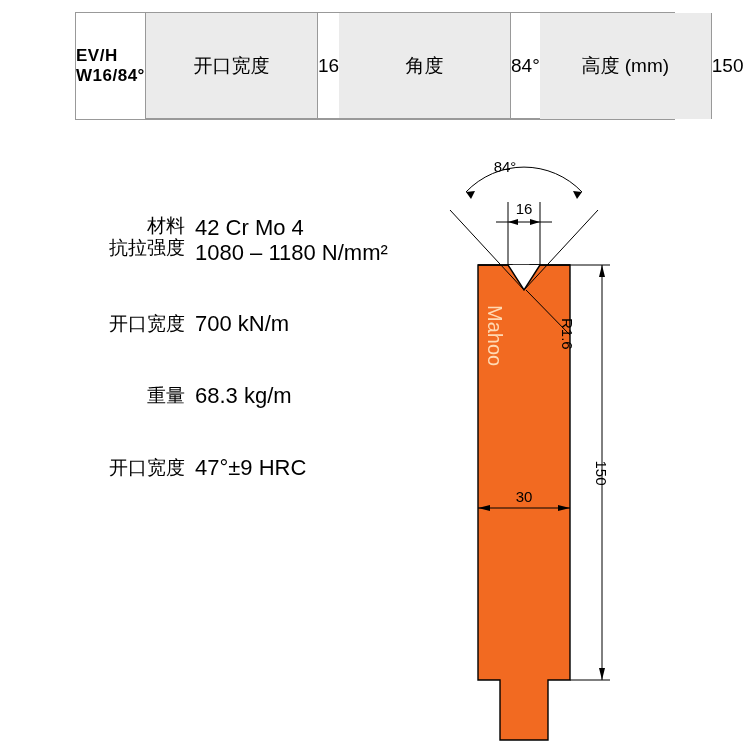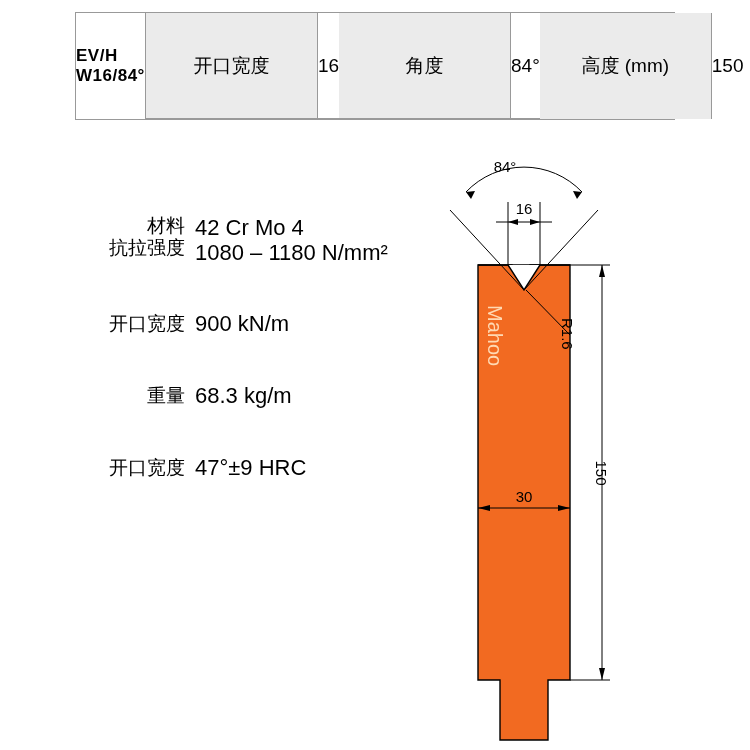--- a/index.html
+++ b/index.html
@@ -114,21 +114,21 @@
 
 <div class="props">
   <div class="prop two">
     <div class="lbl">材料
 抗拉强度</div>
     <div class="val">42 Cr Mo 4
 1080 – 1180 N/mm²</div>
   </div>
   <div class="prop">
     <div class="lbl">开口宽度</div>
-    <div class="val">900 kN/m</div>
+    <div class="val">700 kN/m</div>
   </div>
   <div class="prop">
     <div class="lbl">重量</div>
     <div class="val">68.3 kg/m</div>
   </div>
   <div class="prop">
     <div class="lbl">开口宽度</div>
     <div class="val">47°±9 HRC</div>
   </div>
 </div>

